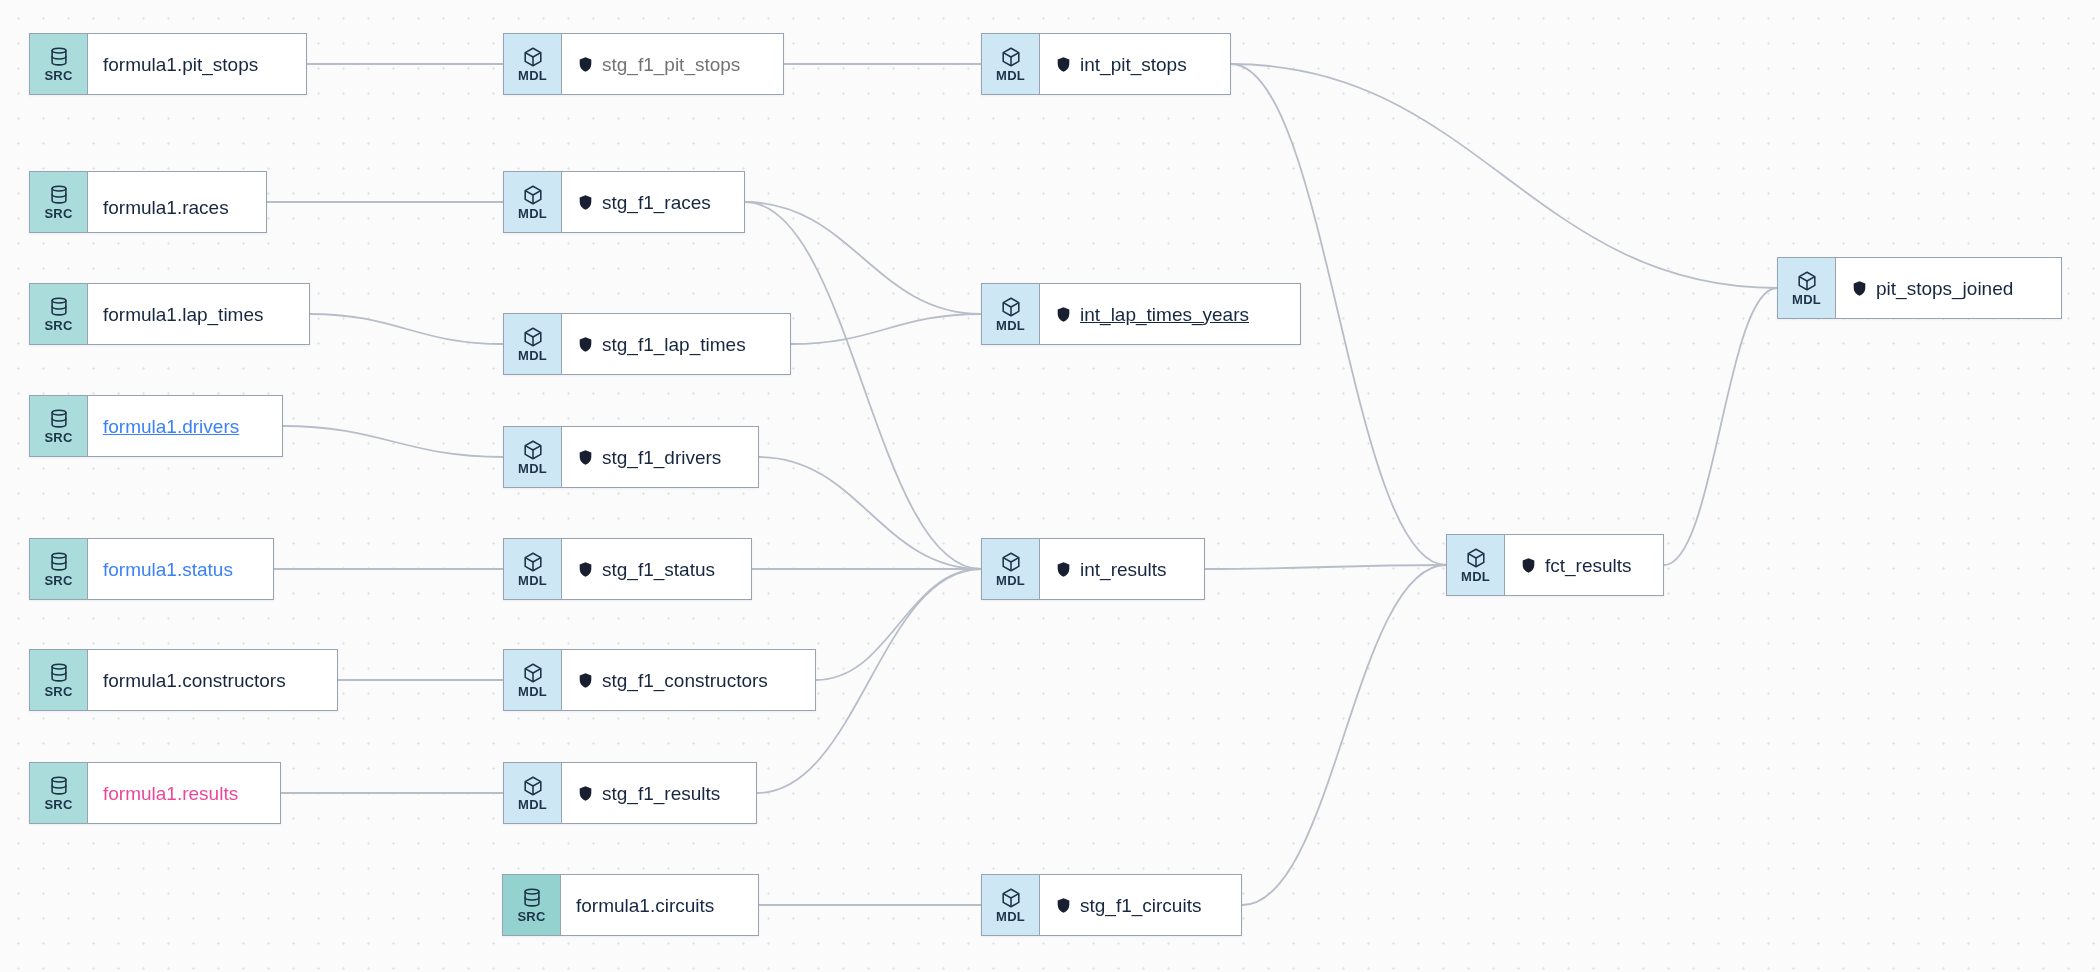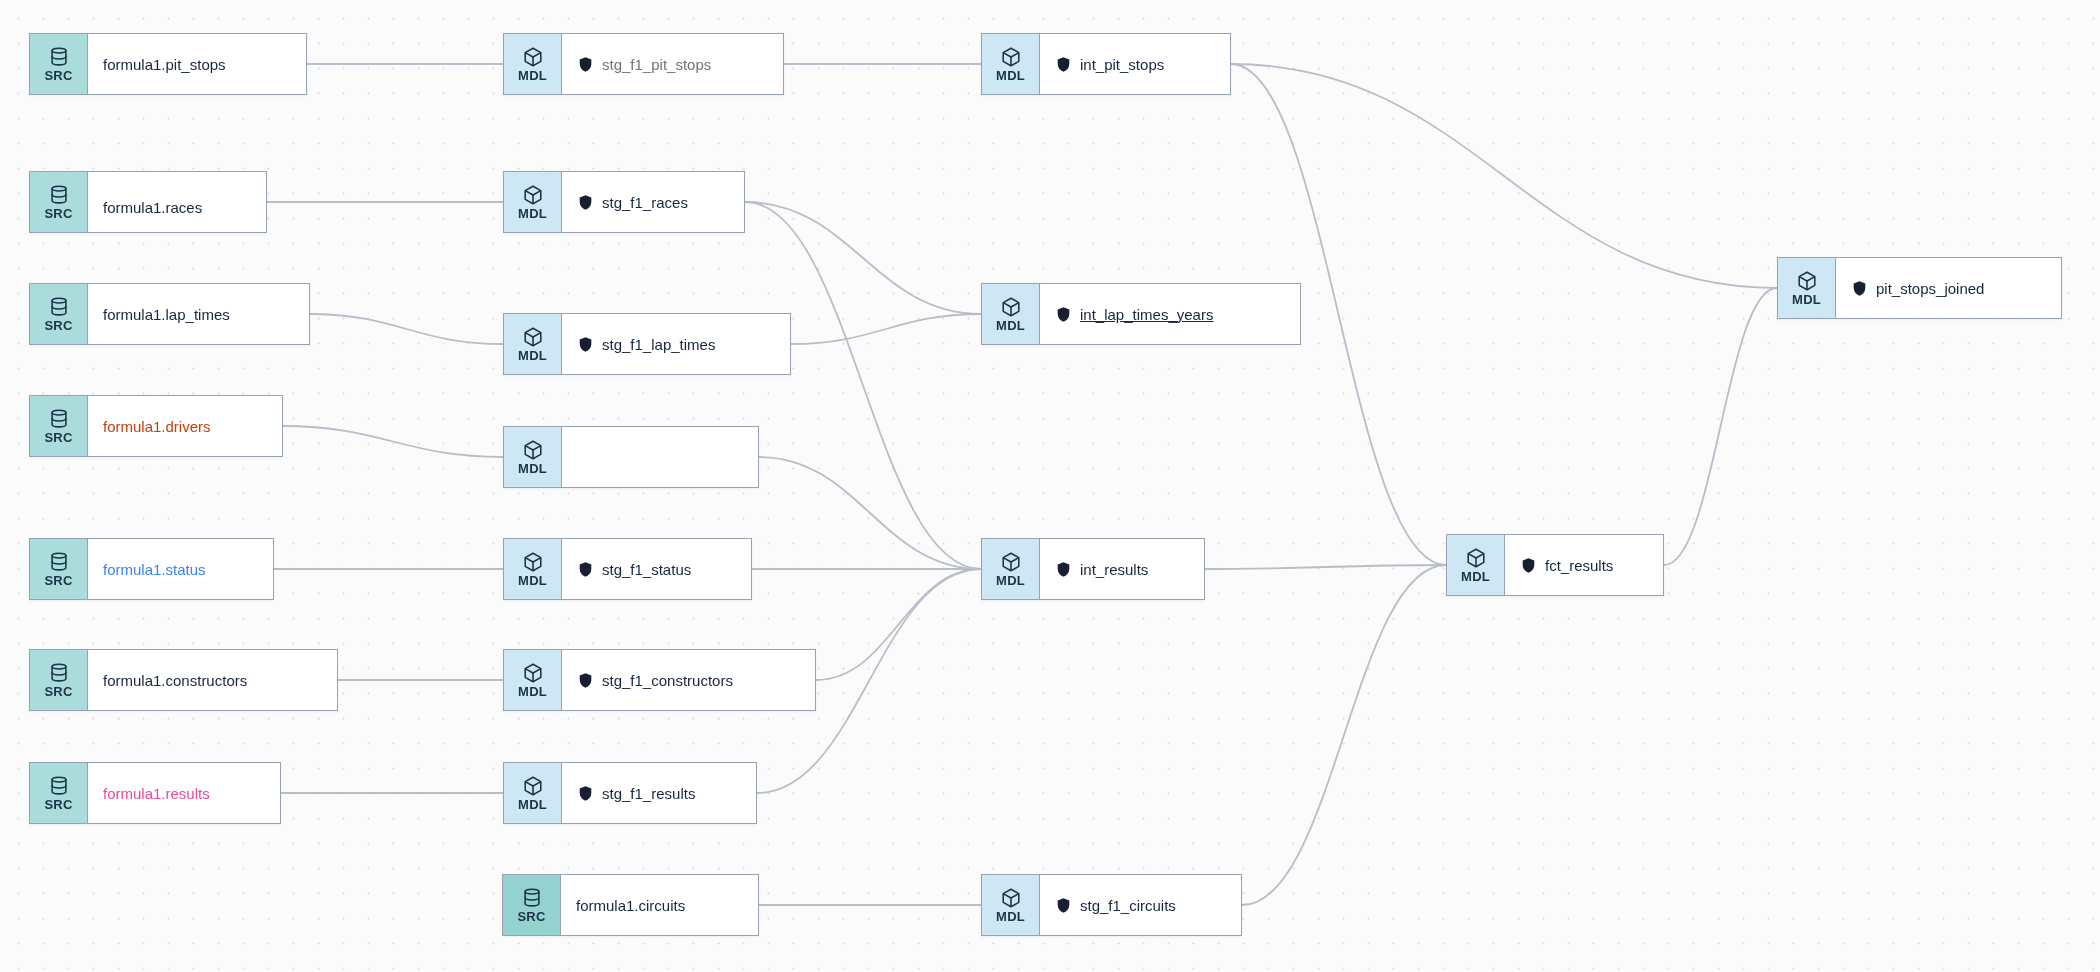--- a/index.html
+++ b/index.html
@@ -53,21 +53,21 @@
   .label-box{
     display:flex;
     align-items:center;
     gap:8px;
     padding:0 10px 0 15px;
     white-space:nowrap;
     flex:1 1 auto;
     min-width:0;
   }
   .label{
-    font-size:15px;
+    font-size:19px;
     color:#16273f;
     line-height:1;
   }
   .shield{display:flex;align-items:center;}
 </style>
 </head>
 <body>
 
 <div id="canvas">
   <svg id="edges" xmlns="http://www.w3.org/2000/svg" viewBox="0 0 2100 972">
@@ -144,21 +144,21 @@
           <span class="glyph">
             <svg width="22" height="22" viewBox="0 0 24 24" fill="none" stroke="#1d3349" stroke-width="1.7" stroke-linecap="round">
               <ellipse cx="12" cy="5" rx="7.5" ry="2.6"></ellipse>
               <path d="M4.5 5v6.5c0 1.45 3.35 2.6 7.5 2.6s7.5-1.15 7.5-2.6V5"></path>
               <path d="M4.5 11.5V18c0 1.45 3.35 2.6 7.5 2.6s7.5-1.15 7.5-2.6v-6.5"></path>
             </svg>
           </span>
           <span class="badge">SRC</span>
         </div>
         <div class="label-box">
-          <span class="label" style="color: #c2410c;">formula1.drivers</span>
+          <span class="label" style="color: #3b82f6; text-decoration: underline;">formula1.drivers</span>
         </div>
       </div>
       <div class="node source" style="left: 29px; top: 538px; width: 245px; height: 62px; border-color: rgb(151, 163, 177); background: rgb(255, 255, 255);">
         <div class="icon-box" style="border-right-color: rgb(151, 163, 177); background: rgb(169, 220, 218);">
           <span class="glyph">
             <svg width="22" height="22" viewBox="0 0 24 24" fill="none" stroke="#1d3349" stroke-width="1.7" stroke-linecap="round">
               <ellipse cx="12" cy="5" rx="7.5" ry="2.6"></ellipse>
               <path d="M4.5 5v6.5c0 1.45 3.35 2.6 7.5 2.6s7.5-1.15 7.5-2.6V5"></path>
               <path d="M4.5 11.5V18c0 1.45 3.35 2.6 7.5 2.6s7.5-1.15 7.5-2.6v-6.5"></path>
             </svg>
@@ -277,20 +277,28 @@
       <div class="node model" style="left: 503px; top: 426px; width: 256px; height: 62px; border-color: rgb(151, 163, 177); background: rgb(255, 255, 255);">
         <div class="icon-box" style="border-right-color: rgb(151, 163, 177); background: rgb(205, 231, 245);">
           <span class="glyph">
             <svg width="22" height="22" viewBox="0 0 24 24" fill="none" stroke="#1d3349" stroke-width="1.7" stroke-linejoin="round">
               <path d="M12 2.5 3.5 7.25v9.5L12 21.5l8.5-4.75v-9.5z"></path>
               <path d="M3.5 7.25 12 12l8.5-4.75"></path>
               <path d="M12 12v9.5"></path>
             </svg>
           </span>
           <span class="badge">MDL</span>
+        </div>
+        <div class="label-box">
+          <span class="shield">
+            <svg width="17" height="17" viewBox="0 0 24 24" fill="#181f30">
+              <path d="M12 1.8l8.2 3v6.4c0 5.2-3.3 8.9-8.2 11-4.9-2.1-8.2-5.8-8.2-11V4.8z"></path>
+            </svg>
+          </span>
+          <span class="label" style="color: rgb(22, 39, 63);">stg_f1_drivers</span>
         </div>
       </div>
       <div class="node model" style="left: 503px; top: 538px; width: 249px; height: 62px; border-color: rgb(151, 163, 177); background: rgb(255, 255, 255);">
         <div class="icon-box" style="border-right-color: rgb(151, 163, 177); background: rgb(205, 231, 245);">
           <span class="glyph">
             <svg width="22" height="22" viewBox="0 0 24 24" fill="none" stroke="#1d3349" stroke-width="1.7" stroke-linejoin="round">
               <path d="M12 2.5 3.5 7.25v9.5L12 21.5l8.5-4.75v-9.5z"></path>
               <path d="M3.5 7.25 12 12l8.5-4.75"></path>
               <path d="M12 12v9.5"></path>
             </svg>

